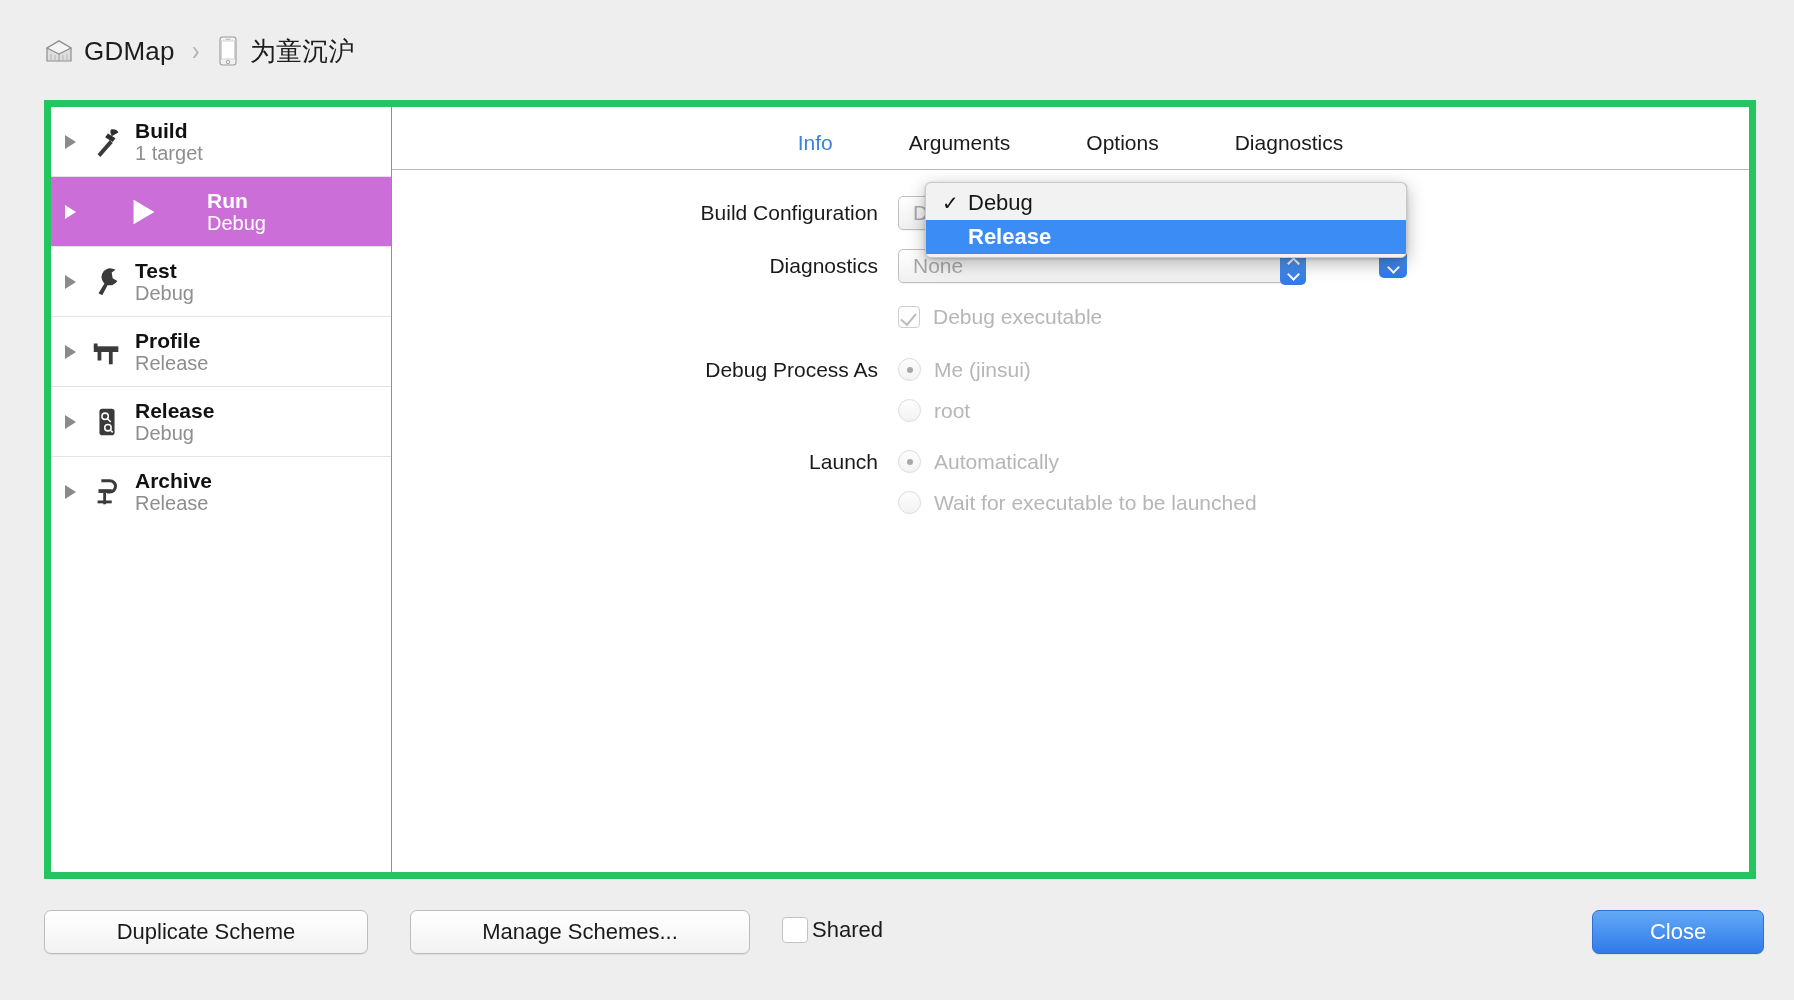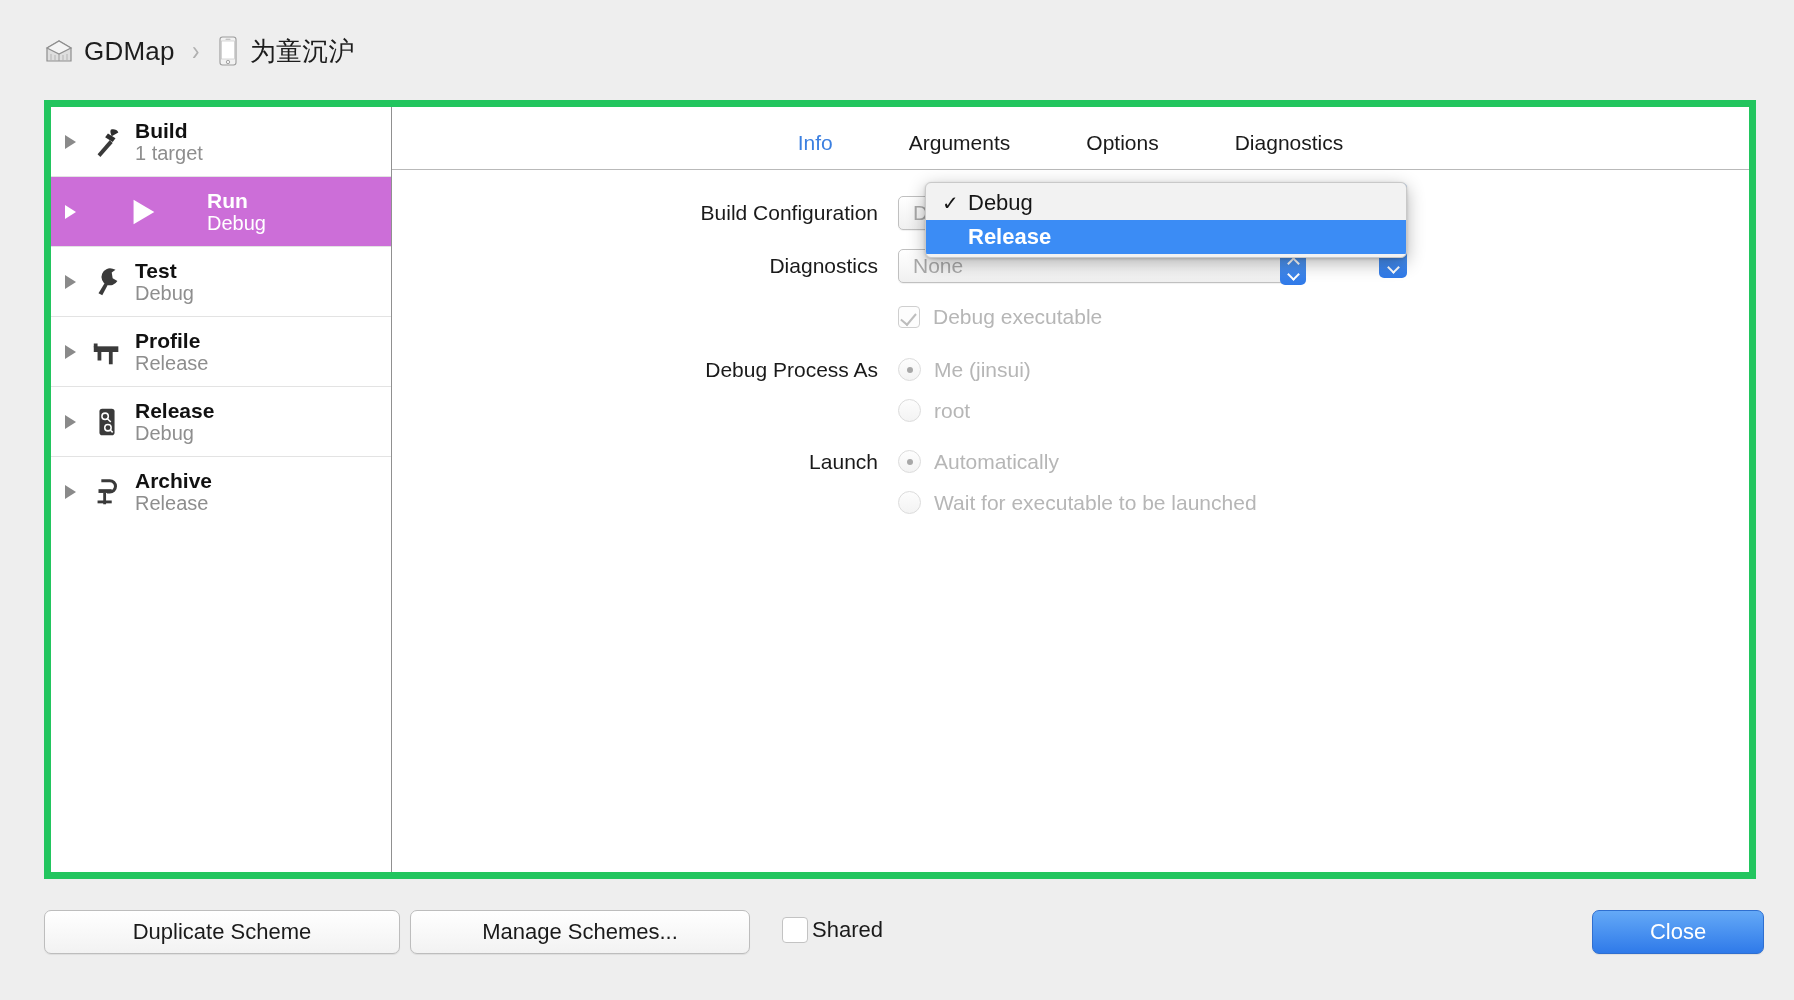--- a/index.html
+++ b/index.html
@@ -174,21 +174,21 @@
   
   .bottom { position: absolute; left: 0; top: 905px; width: 1794px; height: 95px; }
   .btn {
     position: absolute; height: 44px;
     background: linear-gradient(#ffffff, #f2f2f2);
     border: 1px solid #bdbdbd; border-radius: 7px;
     font-size: 22px; color: #1a1a1a;
     display: flex; align-items: center; justify-content: center;
     box-shadow: 0 1px 1px rgba(0,0,0,.07);
   }
-  #dup-btn  { left: 44px;  top: 5px; width: 356px; }
+  #dup-btn  { left: 44px;  top: 5px; width: 324px; }
   #mgr-btn  { left: 410px; top: 5px; width: 340px; }
   #close-btn {
     left: 1592px; top: 5px; width: 172px;
     background: linear-gradient(#64a9f7, #2f7ae9);
     border: 1px solid #2f6fd0; color: #ffffff;
   }
   .shared-wrap {
     position: absolute; left: 782px; top: 12px;
     display: flex; align-items: center; gap: 4px;
   }

